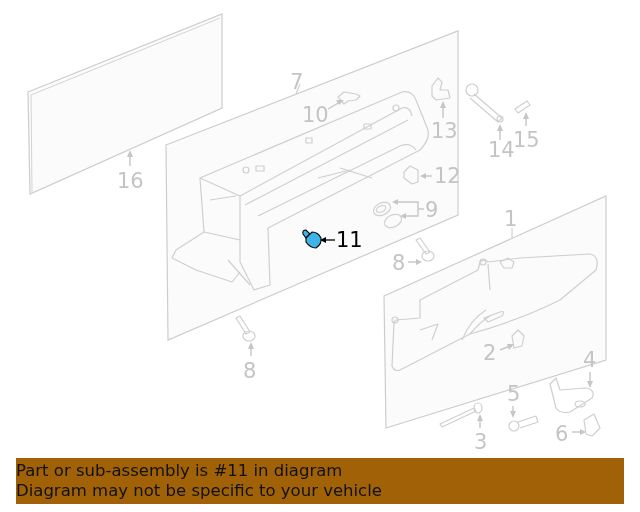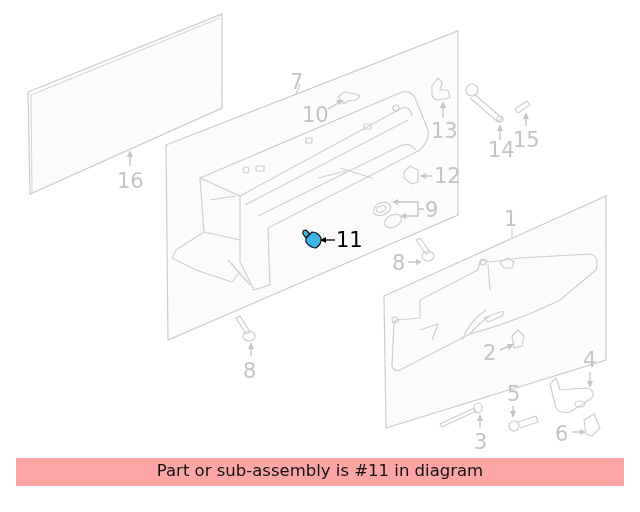--- a/index.html
+++ b/index.html
@@ -7,22 +7,22 @@
          font-family: "DejaVu Sans", sans-serif; }
   #diagram { position: absolute; left: 0; top: 0; width: 640px; height: 512px; }
   .lbl { font-family: "DejaVu Sans", sans-serif; font-size: 21px; fill: #c4c4c4; }
   .lbl-hl { font-family: "DejaVu Sans", sans-serif; font-size: 21px; fill: #000000; }
   .ln { fill: none; stroke: #cfcfcf; stroke-width: 1.2; stroke-linejoin: round; }
   .ln2 { fill: none; stroke: #d4d4d4; stroke-width: 1; }
   .fillp { fill: #fbfbfb; stroke: #cdcdcd; stroke-width: 1.2; }
   .arrow { stroke: #c6c6c6; stroke-width: 1.4; fill: none; }
   .arrowhead { fill: #c6c6c6; }
   .banner {
-    position: absolute; left: 16px; top: 458px; width: 608px; height: 28px;
-    background: #fca5a5; color: #111111; text-align: center;
+    position: absolute; left: 16px; top: 458px; width: 608px; height: 46px;
+    background: #a16207; color: #111111; 
     font-family: "DejaVu Sans", sans-serif; font-size: 16.5px; line-height: 20px;
     padding-top: 3px; box-sizing: border-box;
   }
   .banner div { white-space: nowrap; }
 </style>
 </head>
 <body>
 
 <svg id="diagram" viewBox="0 0 640 512" xmlns="http://www.w3.org/2000/svg">
 
@@ -179,13 +179,14 @@
     <path class="ln" d="M440,424 L474,408 L476,411 L442,427 Z" fill="#fff"></path>
     <ellipse class="ln" cx="478" cy="408" rx="4" ry="5"></ellipse>
     <line class="arrow" x1="480" y1="428" x2="480" y2="418"></line>
     <polygon class="arrowhead" points="480,414 477,421 483,421"></polygon>
     <text class="lbl" x="474" y="449">3</text>
   </g>
 </svg>
 
 <div class="banner">
   <div>Part or sub-assembly is #11 in diagram</div>
+  <div>Diagram may not be specific to your vehicle</div>
 </div>
 
 </body></html>

